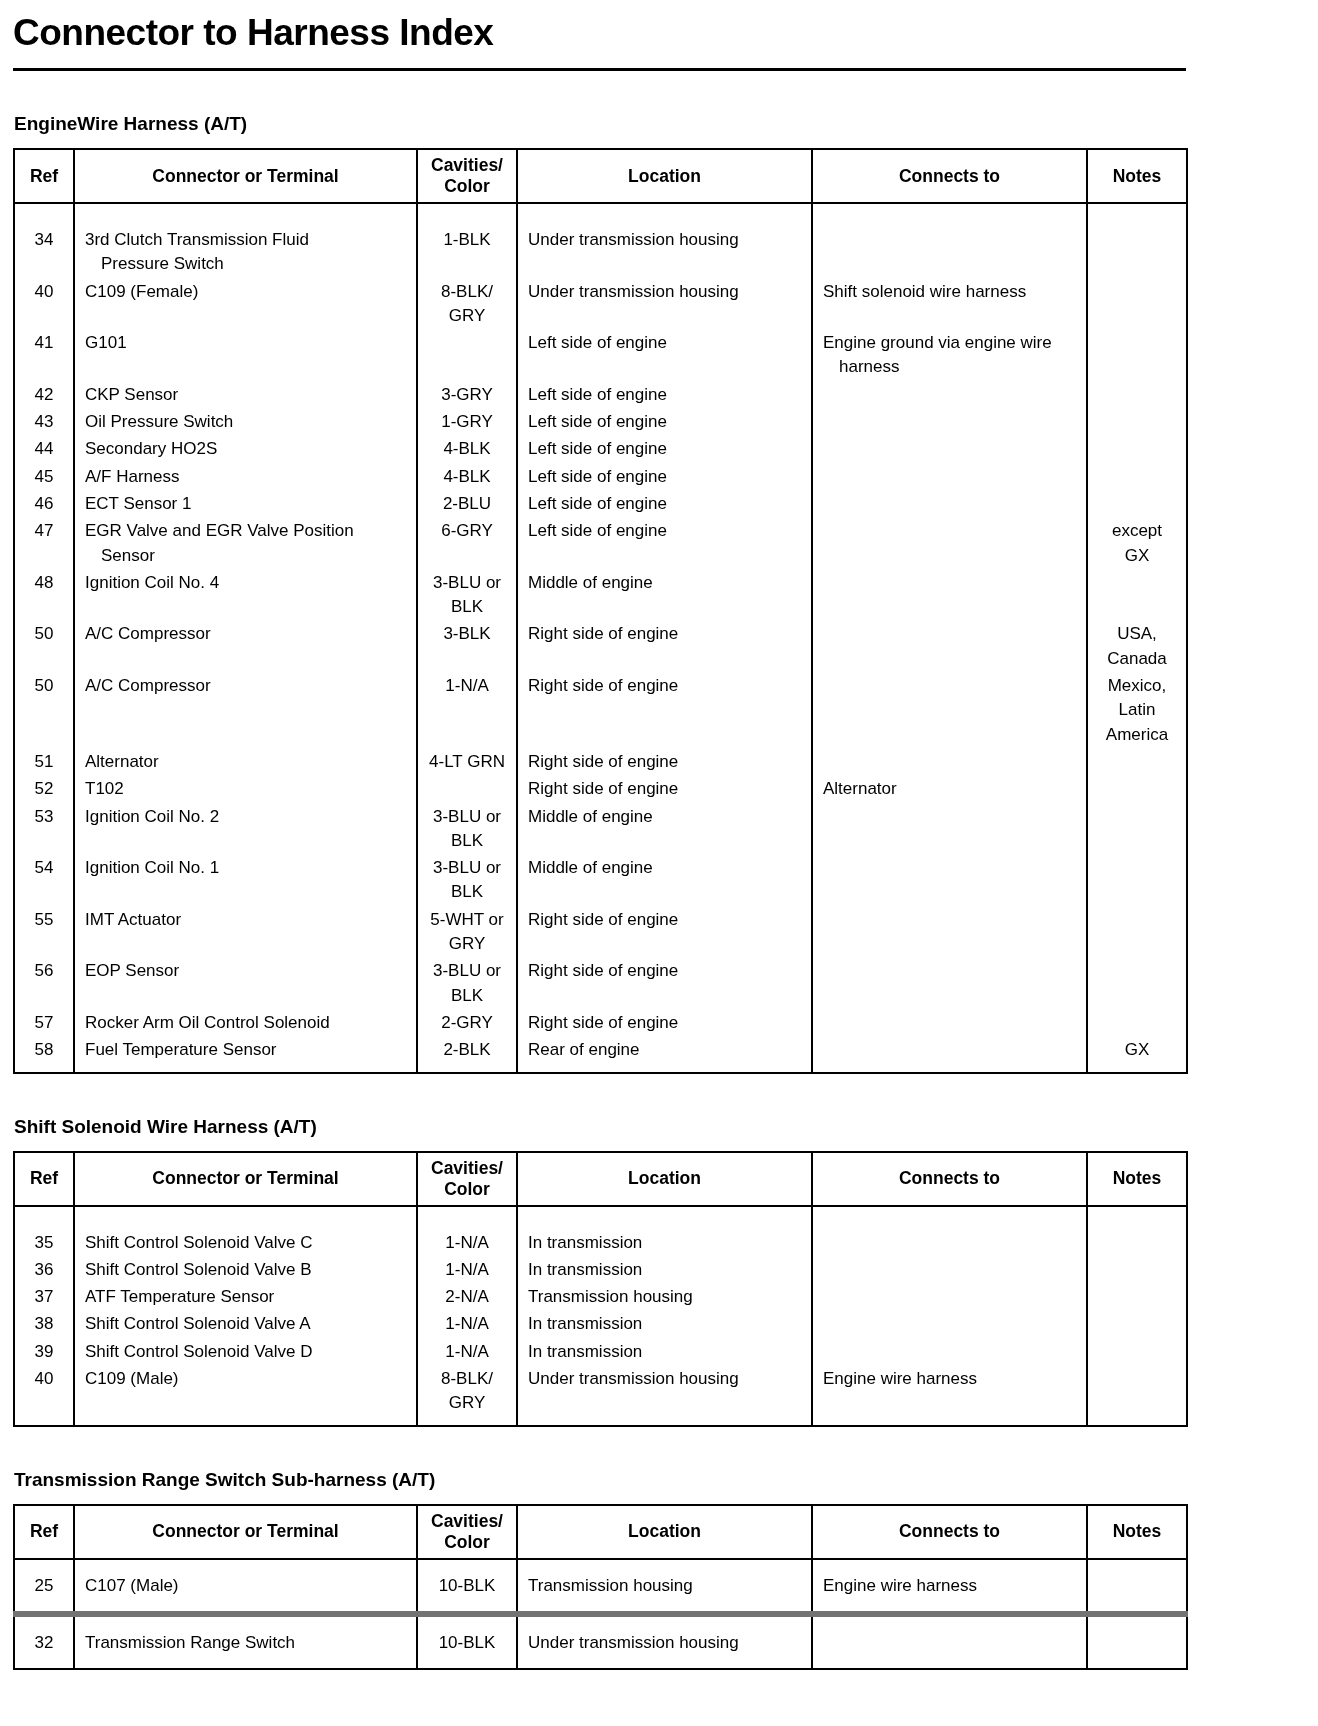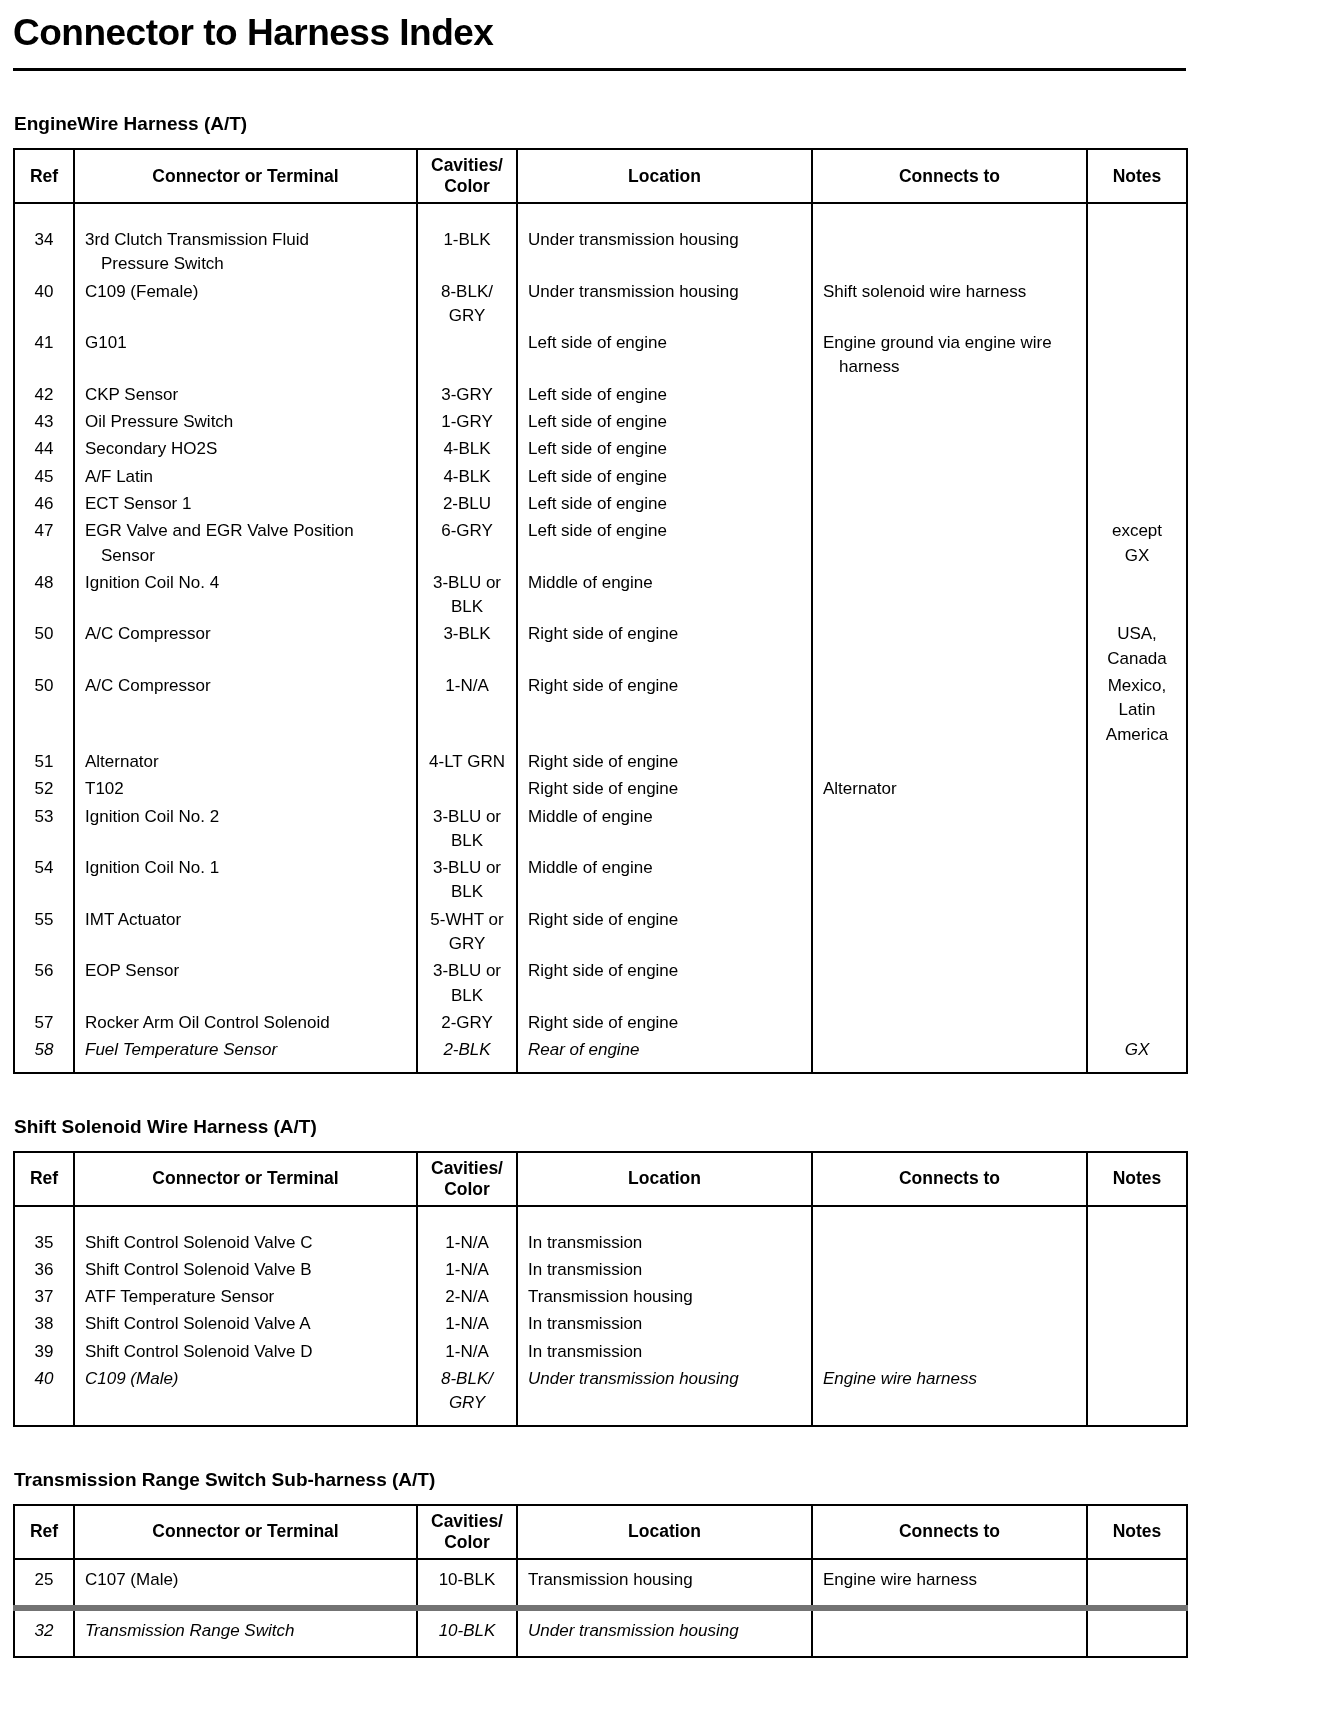--- a/index.html
+++ b/index.html
@@ -47,31 +47,31 @@
     white-space: pre-line;
     line-height: 1.2;
   }
   table.harness-table td {
     border-left: 2px solid #000;
     border-right: 2px solid #000;
     padding: 1.5px 10px;
     vertical-align: top;
   }
   tbody tr:first-child td { padding-top: 24px; }
-  tbody tr:last-child td { padding-bottom: 9px; font-style: italic; }
+  tbody tr:last-child td { padding-bottom: 9px; }
   td.cell-ref { text-align: center; padding-left: 2px; padding-right: 2px; }
   td.cell-cavities, td.cell-notes { text-align: center; }
   td.cell-cavities > div, td.cell-notes > div, td.cell-location > div { white-space: pre-line; }
   td.cell-connector > div, td.cell-connects > div {
     white-space: pre-line;
     padding-left: 16px;
     text-indent: -16px;
   }
   
-  table.ruled tbody td { padding-top: 8px; padding-bottom: 13px; margin-top: 20px; }
+  table.ruled tbody td { padding-top: 14px; padding-bottom: 13px; margin-top: 20px; }
   table.ruled tbody tr + tr td { border-top: 6px solid #737373; }
 </style>
 </head>
 <body>
 
 <div class="page">
   <h1 class="page-title">Connector to Harness Index</h1>
   <hr class="title-rule">
   <div id="sections">
   <section class="harness-section">
@@ -218,21 +218,21 @@
               </td>
               <td class="cell-notes">
                 <div></div>
               </td>
             </tr>
             <tr>
               <td class="cell-ref">
                 <div>45</div>
               </td>
               <td class="cell-connector">
-                <div>A/F Latin</div>
+                <div>A/F Harness</div>
               </td>
               <td class="cell-cavities">
                 <div>4-BLK</div>
               </td>
               <td class="cell-location">
                 <div>Left side of engine</div>
               </td>
               <td class="cell-connects">
                 <div></div>
               </td>

